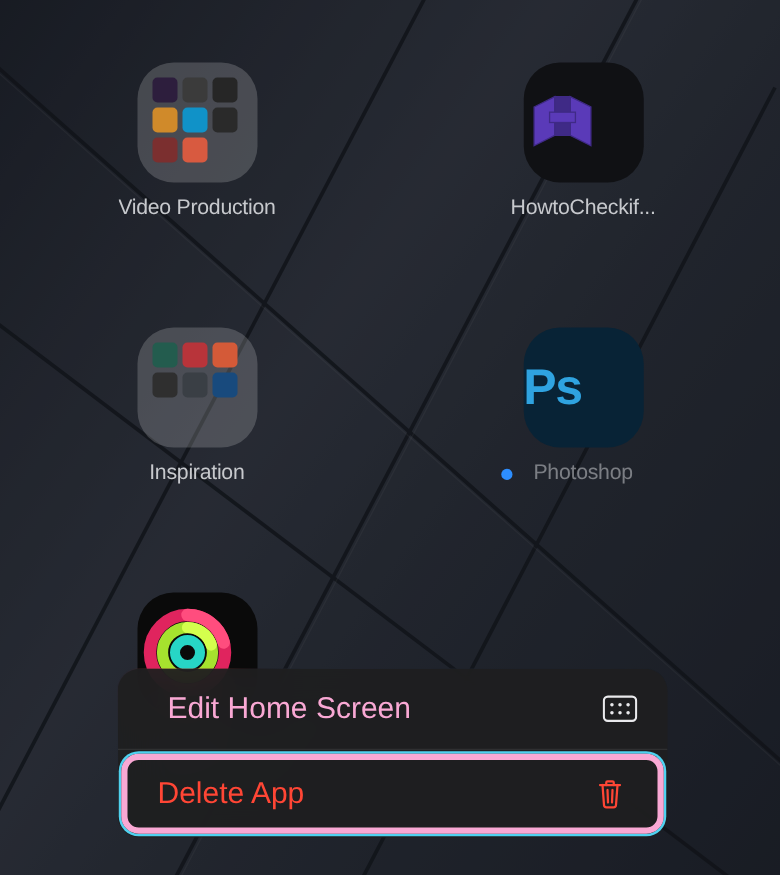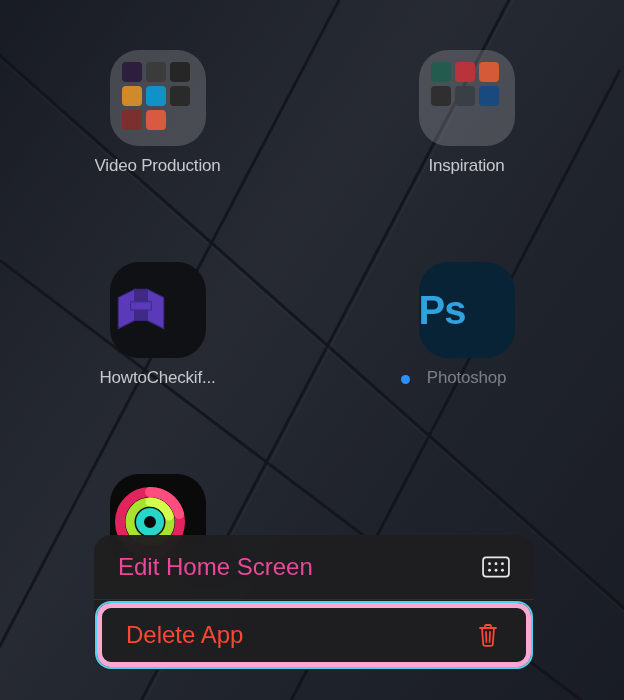--- a/index.html
+++ b/index.html
@@ -151,21 +151,21 @@
     align-items: center;
     justify-content: space-between;
     padding: 0 24px;
     box-sizing: border-box;
     font-size: 24px;
   }
   .menu-sep {
     height: 1px;
     background: rgba(255,255,255,0.08);
   }
-  .menu-row.edit  { color: #ec4899; }
+  .menu-row.edit  { color: #f9a8d4; margin-left: 16px; }
   .menu-row.delete {
     color: #ff4635;
     border-radius: 14px;
     border: 5px solid #f9a8d4;
     box-shadow: 0 0 0 2px #4fd2f0;
     margin: 3px;
   }
   .menu-icon { width: 28px; height: 24px; display:flex; align-items:center; justify-content:center; }
 
 </style>
@@ -200,43 +200,43 @@
         <div class="mini" style="background: rgb(208, 138, 42);"></div>
         <div class="mini" style="background: rgb(16, 146, 200);"></div>
         <div class="mini" style="background: rgb(42, 42, 42);"></div>
         <div class="mini" style="background: rgb(123, 47, 47);"></div>
         <div class="mini" style="background: rgb(216, 90, 64);"></div>
       </div>
     <div class="app-label">Video Production</div>
   </div>
 
   <div class="app-item">
+    <div class="app-icon icon-howto">
+      <svg class="howto-shape" viewBox="0 0 60 60">
+        <g fill="#5a3ab8" stroke="#3f2a86" stroke-width="1">
+          <polygon points="8,18 24,10 24,40 8,48"></polygon>
+          <polygon points="36,10 52,18 52,48 36,40"></polygon>
+          <polygon points="24,10 36,10 36,40 24,40" fill="#3f2a86"></polygon>
+          <rect x="20" y="22" width="20" height="8" fill="#5a3ab8"></rect>
+        </g>
+      </svg>
+    </div>
+    <div class="app-label">HowtoCheckif...</div>
+  </div>
+
+  <div class="app-item">
     <div class="folder-icon" id="folder-1">
         <div class="mini" style="background: rgb(35, 92, 78);"></div>
         <div class="mini" style="background: rgb(184, 52, 58);"></div>
         <div class="mini" style="background: rgb(212, 90, 56);"></div>
         <div class="mini" style="background: rgb(47, 47, 47);"></div>
         <div class="mini" style="background: rgb(58, 63, 69);"></div>
         <div class="mini" style="background: rgb(24, 74, 125);"></div>
       </div>
     <div class="app-label">Inspiration</div>
-  </div>
-
-  <div class="app-item">
-    <div class="app-icon icon-howto">
-      <svg class="howto-shape" viewBox="0 0 60 60">
-        <g fill="#5a3ab8" stroke="#3f2a86" stroke-width="1">
-          <polygon points="8,18 24,10 24,40 8,48"></polygon>
-          <polygon points="36,10 52,18 52,48 36,40"></polygon>
-          <polygon points="24,10 36,10 36,40 24,40" fill="#3f2a86"></polygon>
-          <rect x="20" y="22" width="20" height="8" fill="#5a3ab8"></rect>
-        </g>
-      </svg>
-    </div>
-    <div class="app-label">HowtoCheckif...</div>
   </div>
 
 
   <div class="app-item third-row">
     <div class="app-icon icon-ps" style="position:relative">
       <span>Ps</span>
       <span class="update-dot"></span>
     </div>
     <div class="app-label">Photoshop</div>
   </div>

